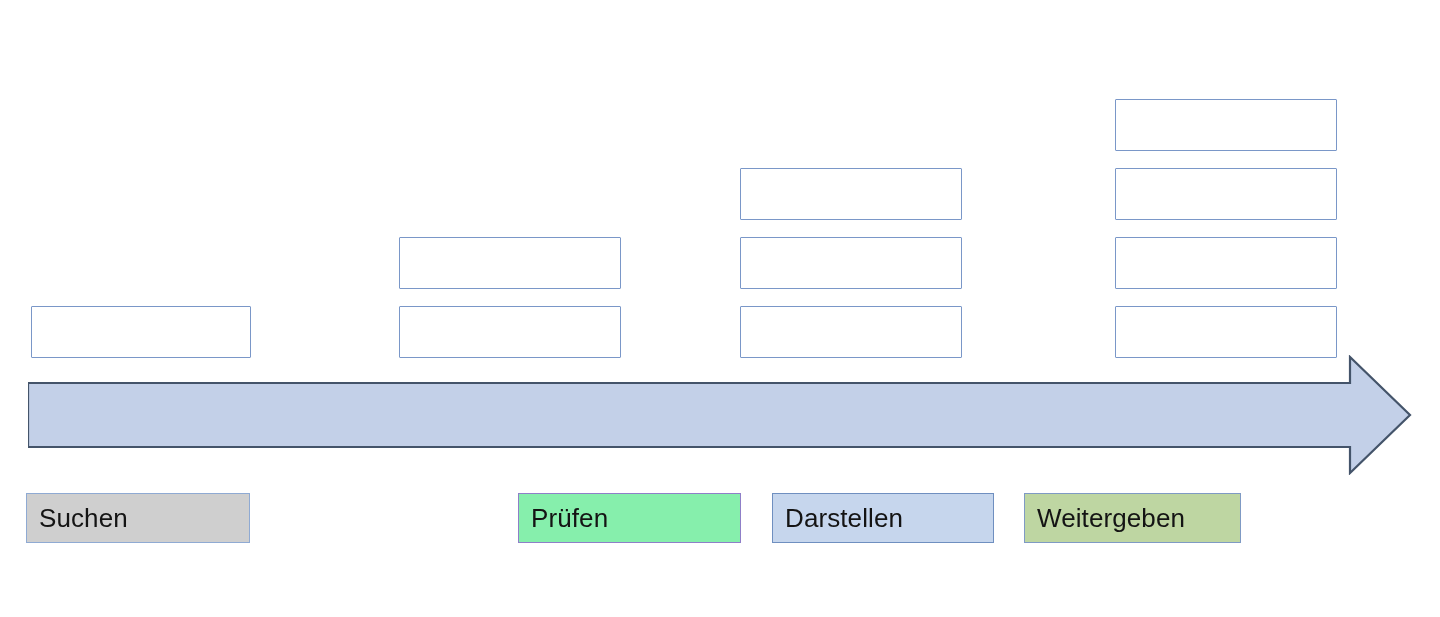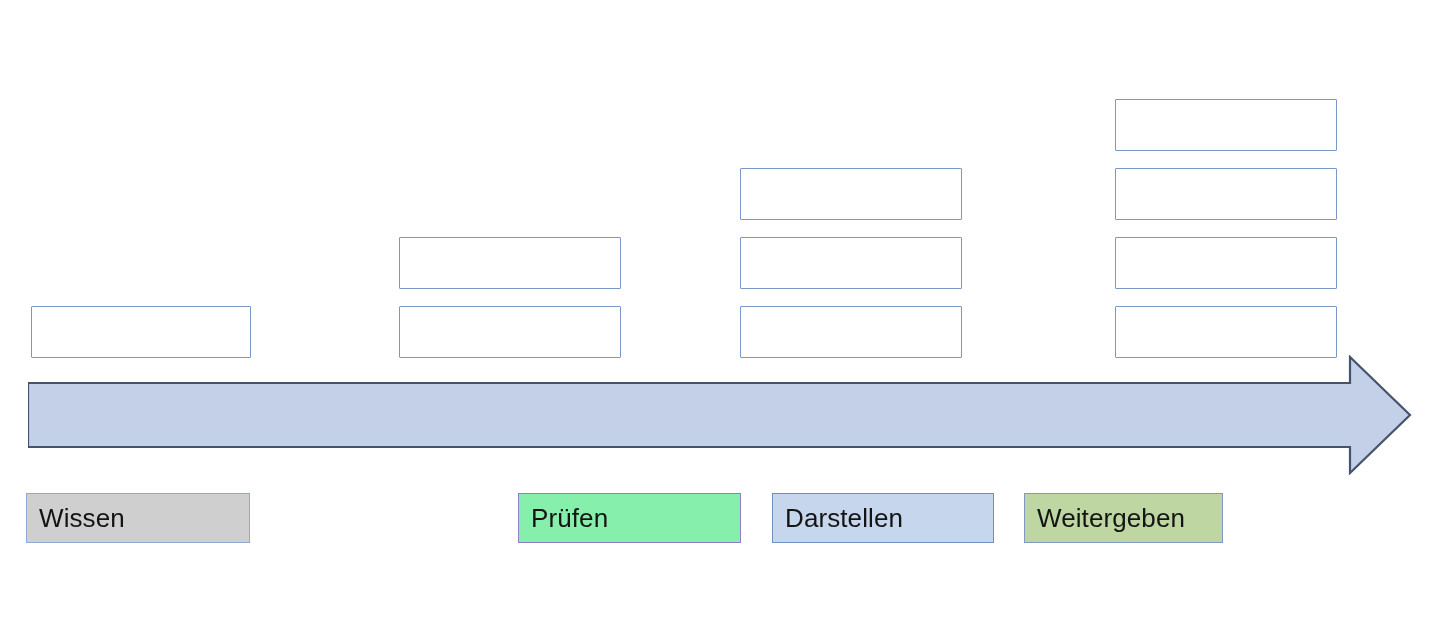--- a/index.html
+++ b/index.html
@@ -95,19 +95,19 @@
       </div>
     </div>
 
   <div class="arrow-wrap">
     <svg viewBox="0 0 1384 120" preserveAspectRatio="none">
       <polygon id="arrowPoly" points="0,28 1322,28 1322,2 1382,60 1322,118 1322,92 0,92" fill="#c3d0e8" stroke="#44546a" stroke-width="2.2" stroke-linejoin="miter"></polygon>
     </svg>
   </div>
 
   <div class="label-row" id="labels">
-      <div class="cat-label" style="left: 26px; width: 224px; background: rgb(207, 207, 207); border-color: rgb(143, 170, 211);">Wissen</div>
+      <div class="cat-label" style="left: 26px; width: 224px; background: rgb(207, 207, 207); border-color: rgb(143, 170, 211);">Suchen</div>
       <div class="cat-label" style="left: 518px; width: 223px; background: #86efac; border-color: rgb(143, 127, 200);">Prüfen</div>
       <div class="cat-label" style="left: 772px; width: 222px; background: rgb(198, 214, 237); border-color: rgb(111, 143, 192);">Darstellen</div>
-      <div class="cat-label" style="left: 1024px; width: 199px; background: rgb(190, 214, 162); border-color: rgb(127, 154, 196);">Weitergeben</div>
+      <div class="cat-label" style="left: 1024px; width: 217px; background: rgb(190, 214, 162); border-color: rgb(127, 154, 196);">Weitergeben</div>
     </div>
 
 </div>
 
 </body></html>

